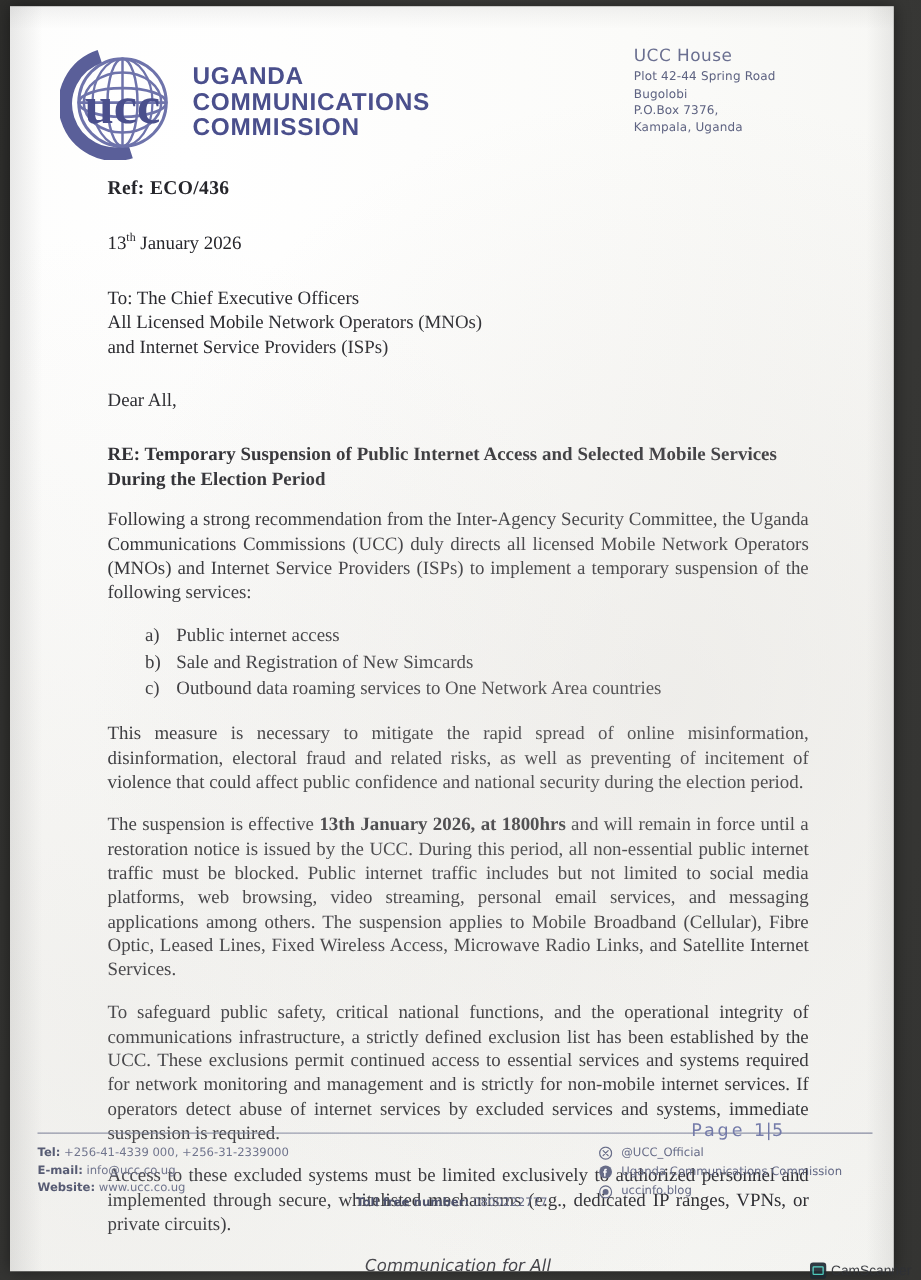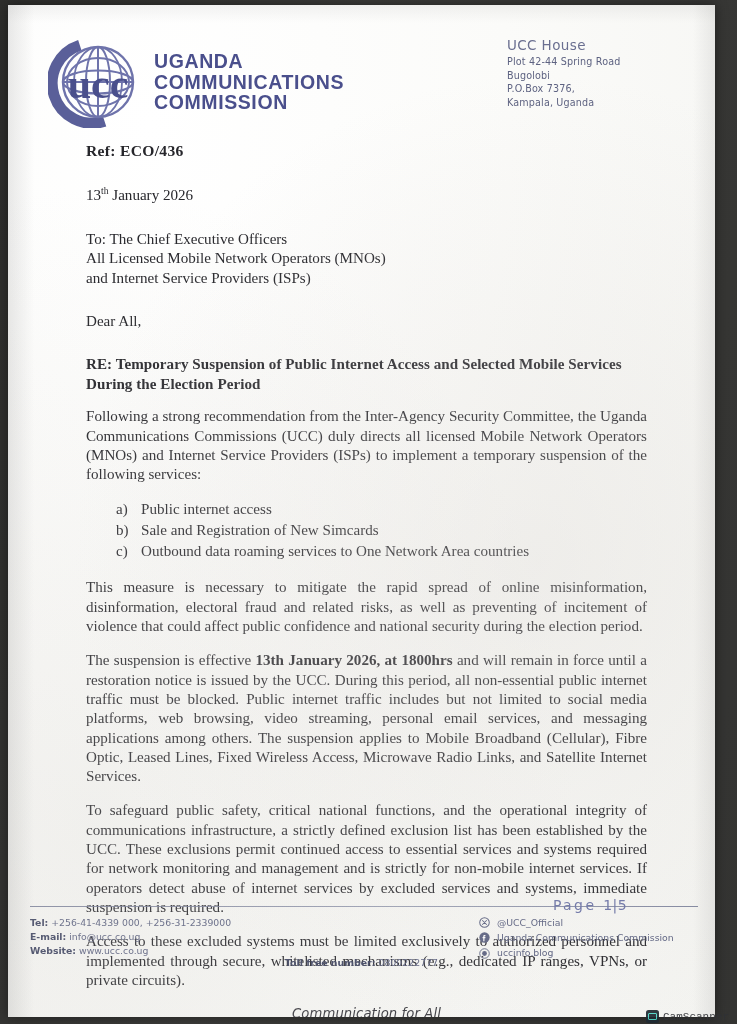--- a/index.html
+++ b/index.html
@@ -245,21 +245,21 @@
   }
   #tollfree .c-label { font-weight: bold; color: #3e4462; }
 
   
   #camscanner {
     position: absolute;
     right: 8px;
     bottom: 1px;
     display: flex;
     align-items: center;
-    font-family: Liberation Mono, monospace;
+    font-family: Liberation Sans, sans-serif;
     font-size: 11px;
     color: #2f3136;
     z-index: 9;
     opacity: 0.92;
   }
   #camscanner .cs-badge {
     width: 13px;
     height: 13px;
     border-radius: 2.5px;
     background: #1f2a33;

